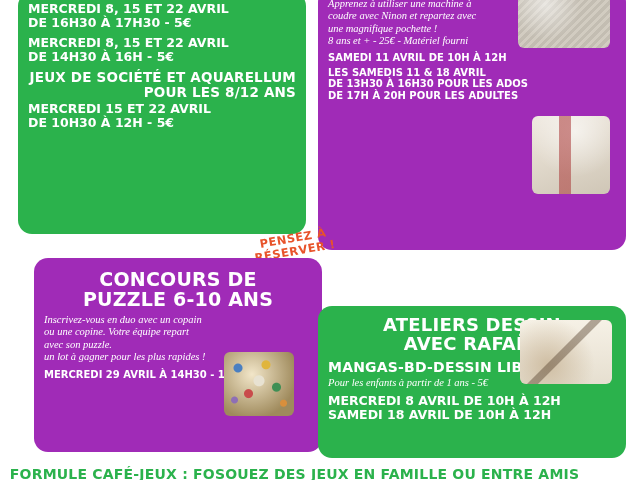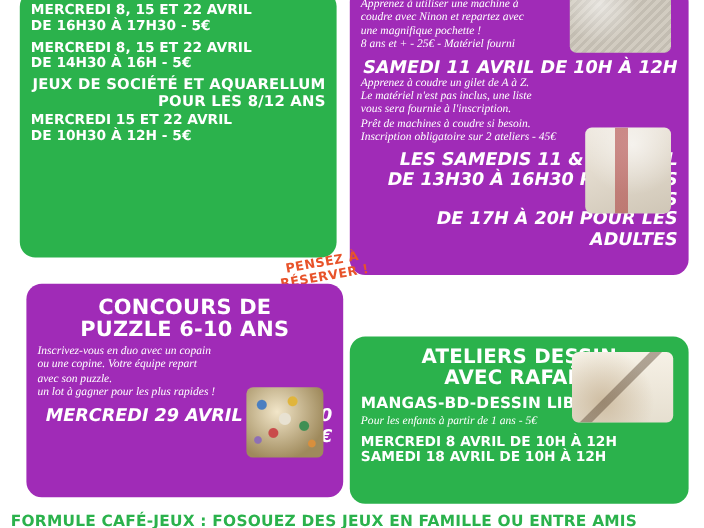--- a/index.html
+++ b/index.html
@@ -56,24 +56,23 @@
     font-family: "DejaVu Sans", sans-serif;
     font-weight: bold;
     text-transform: uppercase;
     font-size: 12.5px;
     line-height: 1.12;
   }
   .date-line-c {
     font-family: "DejaVu Sans", sans-serif;
     font-weight: bold;
     text-transform: uppercase;
-    font-size: 16px;
+    font-size: 10px;
     line-height: 1.14;
-    text-align: right;
-    font-style: italic;
+    text-align: left;
   }
   .gap { height: 6px; }
 
   
   .photo {
     position: absolute;
     border-radius: 6px;
     overflow: hidden;
     background: #cfc9bd;
   }
@@ -157,42 +156,35 @@
 
   <div class="panel purple" style="left:318px; top:-12px; width:308px; height:262px; padding-top:10px;">
     <div style="padding-right:88px;">
       <div class="body-txt" style="white-space:pre-line;">Apprenez à utiliser une machine à
 coudre avec Ninon et repartez avec
 une magnifique pochette !
 8 ans et + - 25€ - Matériel fourni</div>
     </div>
     <div class="date-line-c" style="white-space:pre-line; margin-top:4px;">SAMEDI 11 AVRIL DE 10H À 12H</div>
 
-    <div style="padding-right:72px;">
-      <div class="body-txt" style="white-space:pre-line;">Apprenez à coudre un gilet de A à Z.
-Le matériel n'est pas inclus, une liste
-vous sera fournie à l'inscription.
-Prêt de machines à coudre si besoin.
-Inscription obligatoire sur 2 ateliers - 45€</div>
-    </div>
     <div class="date-line-c" style="white-space:pre-line; margin-top:4px;">LES SAMEDIS 11 &amp; 18 AVRIL
 DE 13H30 À 16H30 POUR LES ADOS
 DE 17H À 20H POUR LES ADULTES</div>
   </div>
 
   <div class="photo" style="left:518px; top:-10px; width:92px; height:58px;">
     <div class="sheen"></div>
   </div>
   <div class="photo photo-gilet" style="left:532px; top:116px; width:78px; height:78px;">
     <div class="sheen"></div>
   </div>
 
   <div class="stamp" style="left:228px; top:232px; width:132px;">PENSEZ À RÉSERVER !</div>
 
-  <div class="panel purple" style="left:24px; top:258px; width:288px; height:194px; padding-top:12px;">
+  <div class="panel purple" style="left:34px; top:258px; width:288px; height:194px; padding-top:12px;">
     <div class="big-title hdr" style="white-space:pre-line; font-size:19px;">CONCOURS DE
 PUZZLE 6-10 ANS</div>
     <div style="padding-right:80px; margin-top:2px;">
       <div class="body-txt" style="white-space:pre-line;">Inscrivez-vous en duo avec un copain
 ou une copine. Votre équipe repart
 avec son puzzle.
 un lot à gagner pour les plus rapides !</div>
     </div>
     <div class="date-line-c" style="margin-top:6px;">MERCREDI 29 AVRIL À 14H30 - 15€</div>
   </div>

